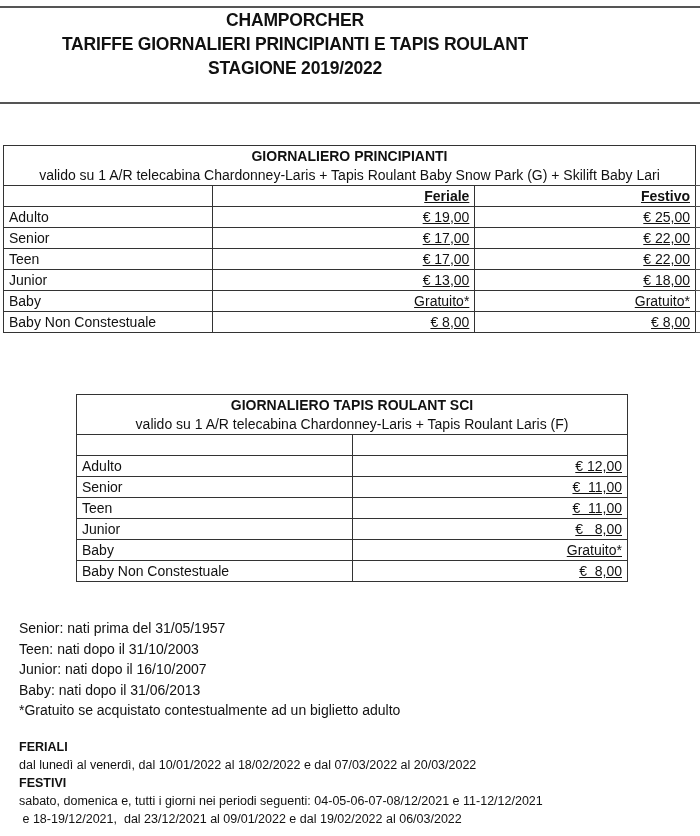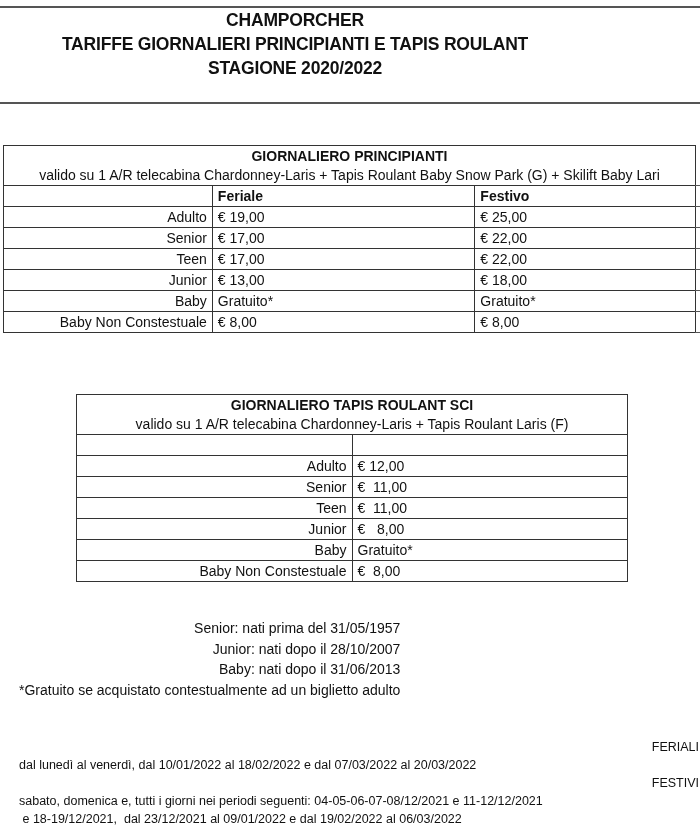--- a/index.html
+++ b/index.html
@@ -4,48 +4,48 @@
 <style>
   html, body { margin: 0; padding: 0; background: #ffffff; }
   body { width: 700px; height: 836px; position: relative; overflow: hidden;
          font-family: "Liberation Sans", sans-serif; color: #111; }
   .hdr-line { position: absolute; left: 0; width: 700px; height: 2px; background: #555; }
   .hdr { position: absolute; left: 0; top: 8px; width: 590px; text-align: center;
          font-weight: bold; font-size: 17.5px; line-height: 24px; }
   .hdr div { letter-spacing: -0.2px; }
 
   table { position: absolute; border-collapse: collapse; font-size: 14px; }
-  td { border: 1px solid #333; padding: 0 5px; height: 20px; line-height: 20px; white-space: nowrap; text-align: right; }
+  td { border: 1px solid #333; padding: 0 5px; height: 20px; line-height: 20px; white-space: nowrap; }
   .title-cell { text-align: center; padding: 0; line-height: 19px; }
   .title-cell .t { font-weight: bold; }
-  .c { text-align: left; }
+  .c { text-align: right; text-decoration: underline; }
   .b { font-weight: bold; }
 
   #t1 { left: 3px; top: 145px; width: 693px; padding-left: 19px; }
   #t1 col.c1 { width: 209px; }
   #t1 col.c2 { width: 263px; }
   #t1 col.c3 { width: 221px; }
   .stub { position: absolute; left: 695px; width: 5px; height: 1px; background: #555; }
 
   #t2 { left: 76px; top: 394px; width: 552px; }
   #t2 col.c1 { width: 263px; }
   #t2 col.c2 { width: 263px; }
 
-  .notes { position: absolute; left: 19px; top: 618px; font-size: 14px; line-height: 20.5px; text-align: right; }
+  .notes { position: absolute; left: 19px; top: 618px; font-size: 14px; line-height: 20.5px; }
   .periods { position: absolute; left: 19px; top: 738px; font-size: 12.5px; line-height: 18px; width: 680px; }
-  .periods .lbl { font-weight: normal; text-align: right; }
+  .periods .lbl { font-weight: bold; }
 </style>
 </head>
 <body>
 
 <div class="hdr-line" style="top:6px;"></div>
 <div class="hdr">
   <div>CHAMPORCHER</div>
   <div>TARIFFE GIORNALIERI PRINCIPIANTI E TAPIS ROULANT</div>
-  <div>STAGIONE 2020/2022</div>
+  <div>STAGIONE 2019/2022</div>
 </div>
 <div class="hdr-line" style="top:102px;"></div>
 
 <table id="t1">
   <colgroup>
       <col class="c1">
       <col class="c2">
       <col class="c3">
     </colgroup>
   <tbody>
@@ -139,21 +139,22 @@
   </tr>
   <tr>
     <td>Baby Non Constestuale</td>
     <td class="c" style="white-space:pre;">€  8,00</td>
   </tr>
 </tbody>
   </table>
 
 <div class="notes">
   <div>Senior: nati prima del 31/05/1957</div>
-  <div>Junior: nati dopo il 28/10/2007</div>
+  <div>Teen: nati dopo il 31/10/2003</div>
+  <div>Junior: nati dopo il 16/10/2007</div>
   <div>Baby: nati dopo il 31/06/2013</div>
   <div>*Gratuito se acquistato contestualmente ad un biglietto adulto</div>
 </div>
 
 <div class="periods">
   <div class="lbl">FERIALI</div>
   <div>dal lunedì al venerdì, dal 10/01/2022 al 18/02/2022 e dal 07/03/2022 al 20/03/2022</div>
   <div class="lbl">FESTIVI</div>
   <div>sabato, domenica e, tutti i giorni nei periodi seguenti: 04-05-06-07-08/12/2021 e 11-12/12/2021</div>
   <div style="white-space:pre;"> e 18-19/12/2021,  dal 23/12/2021 al 09/01/2022 e dal 19/02/2022 al 06/03/2022</div>

